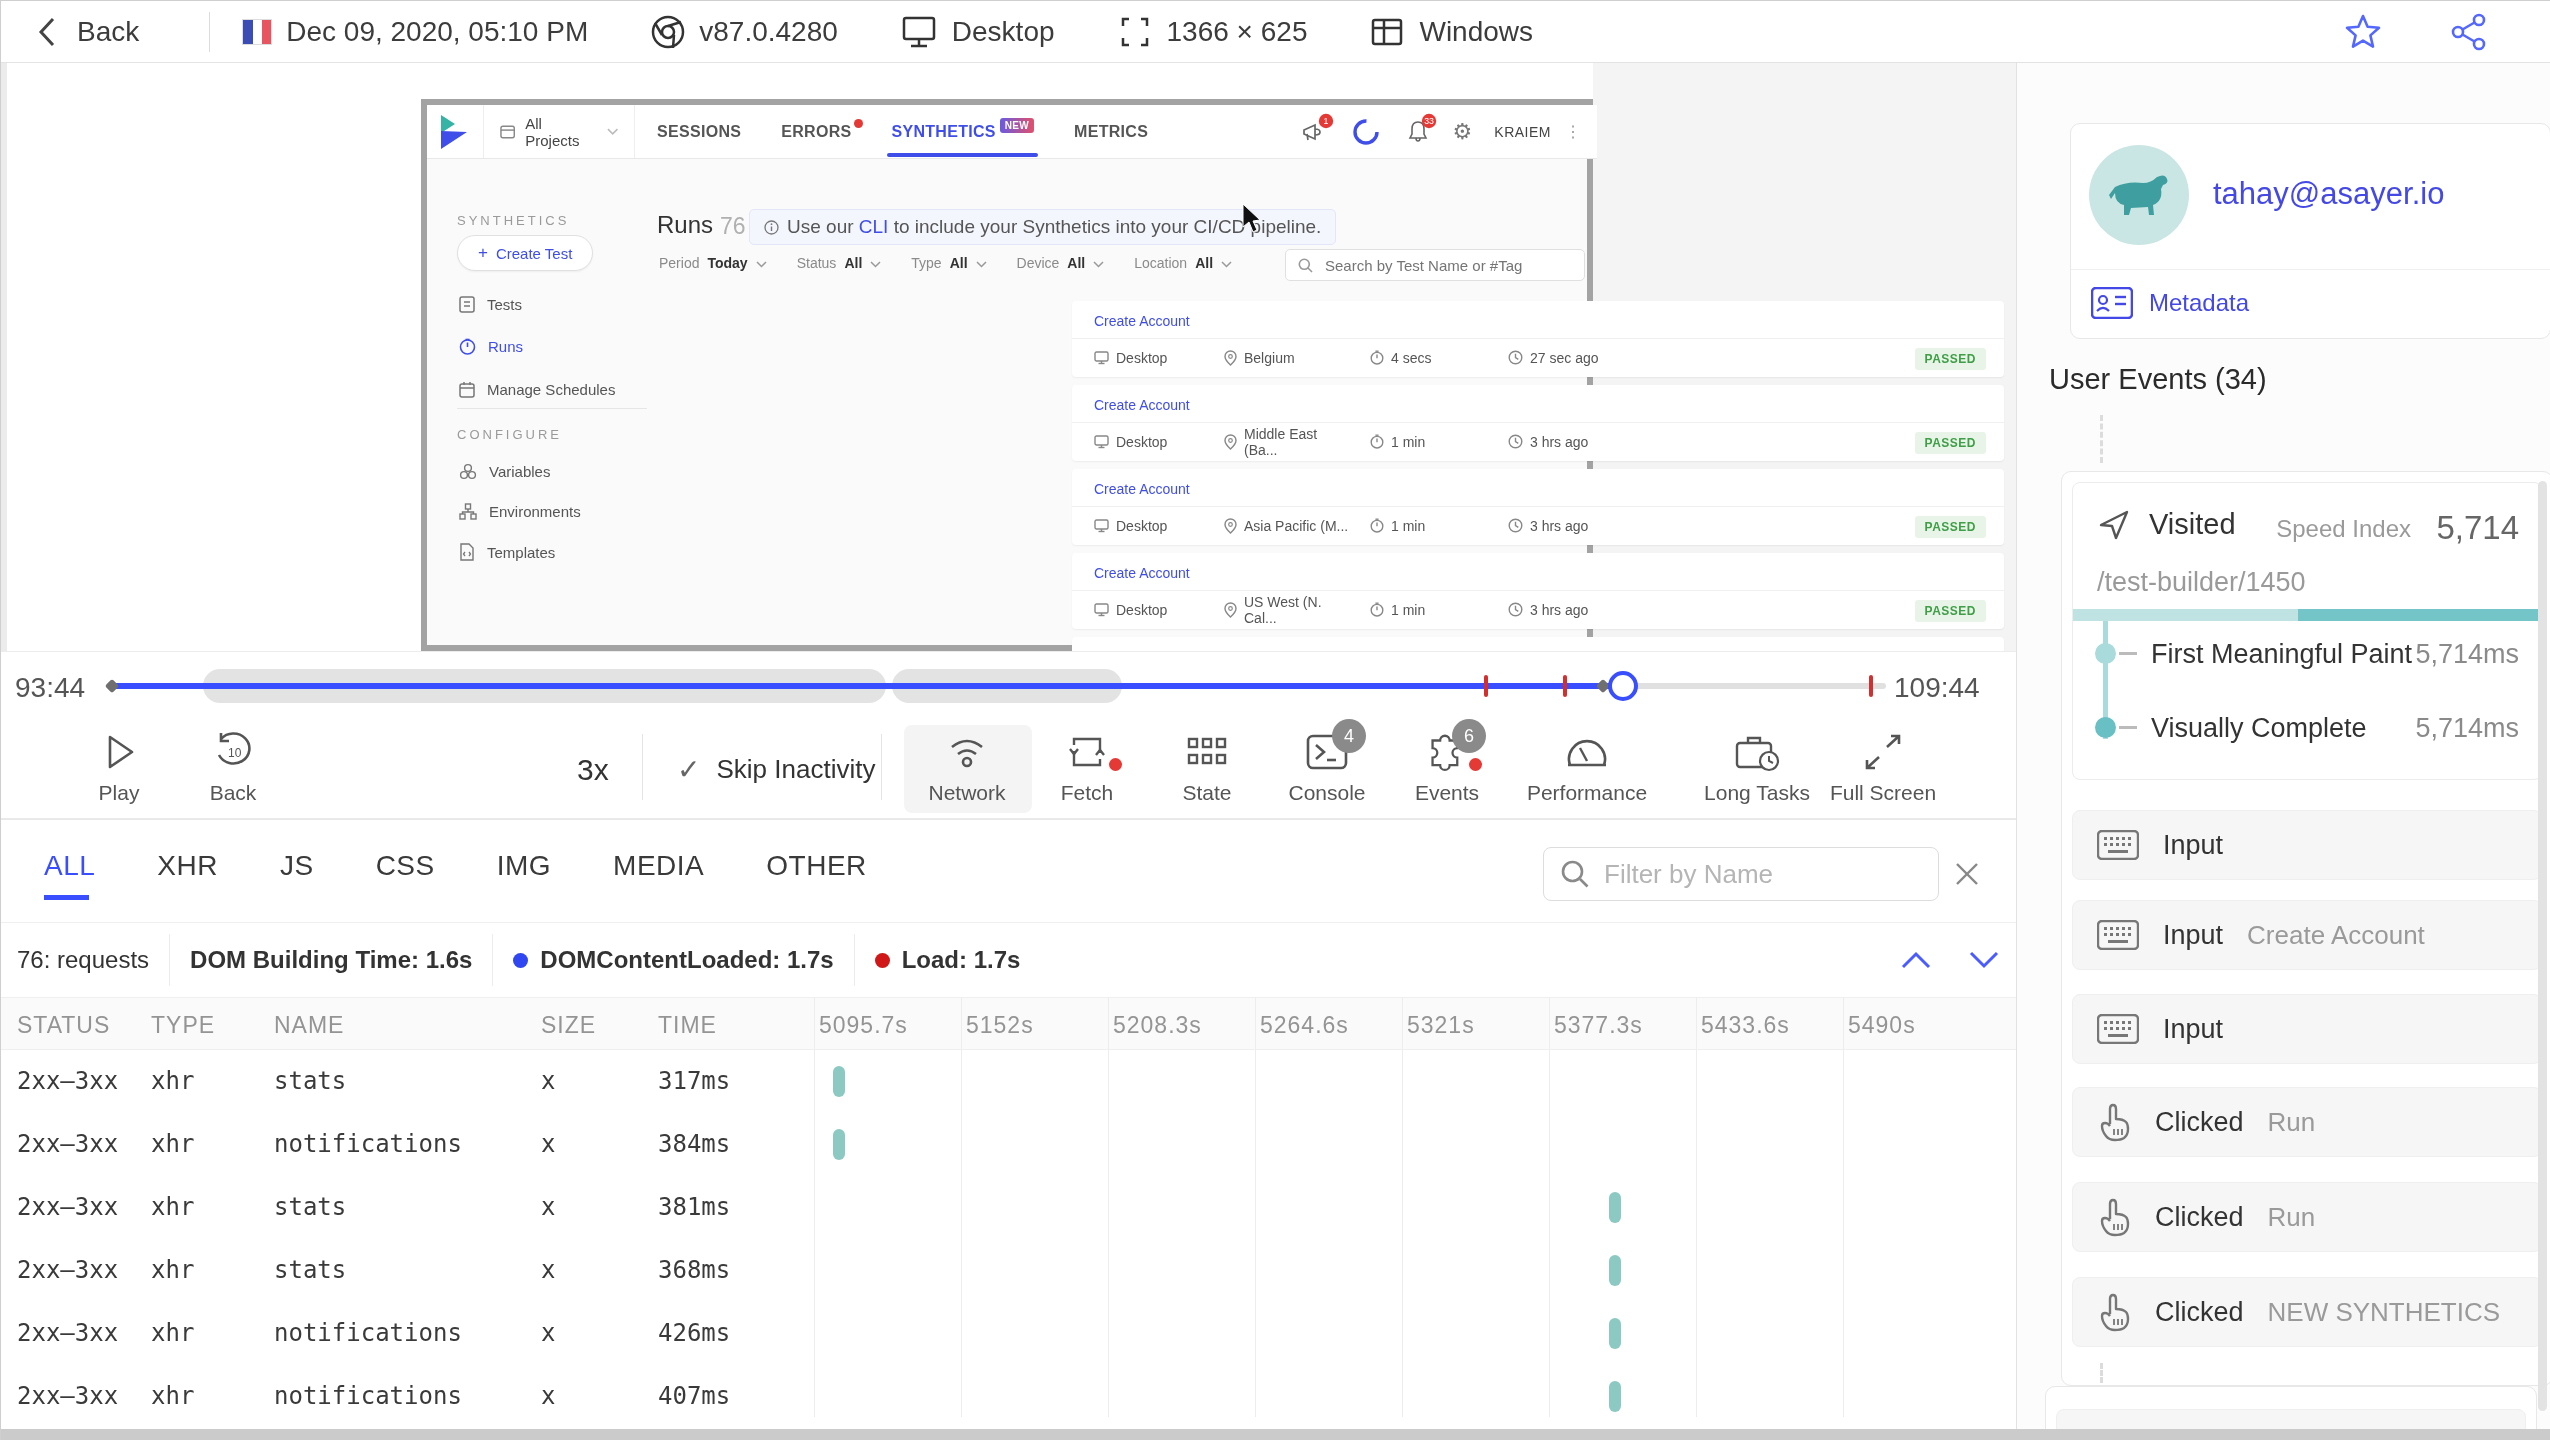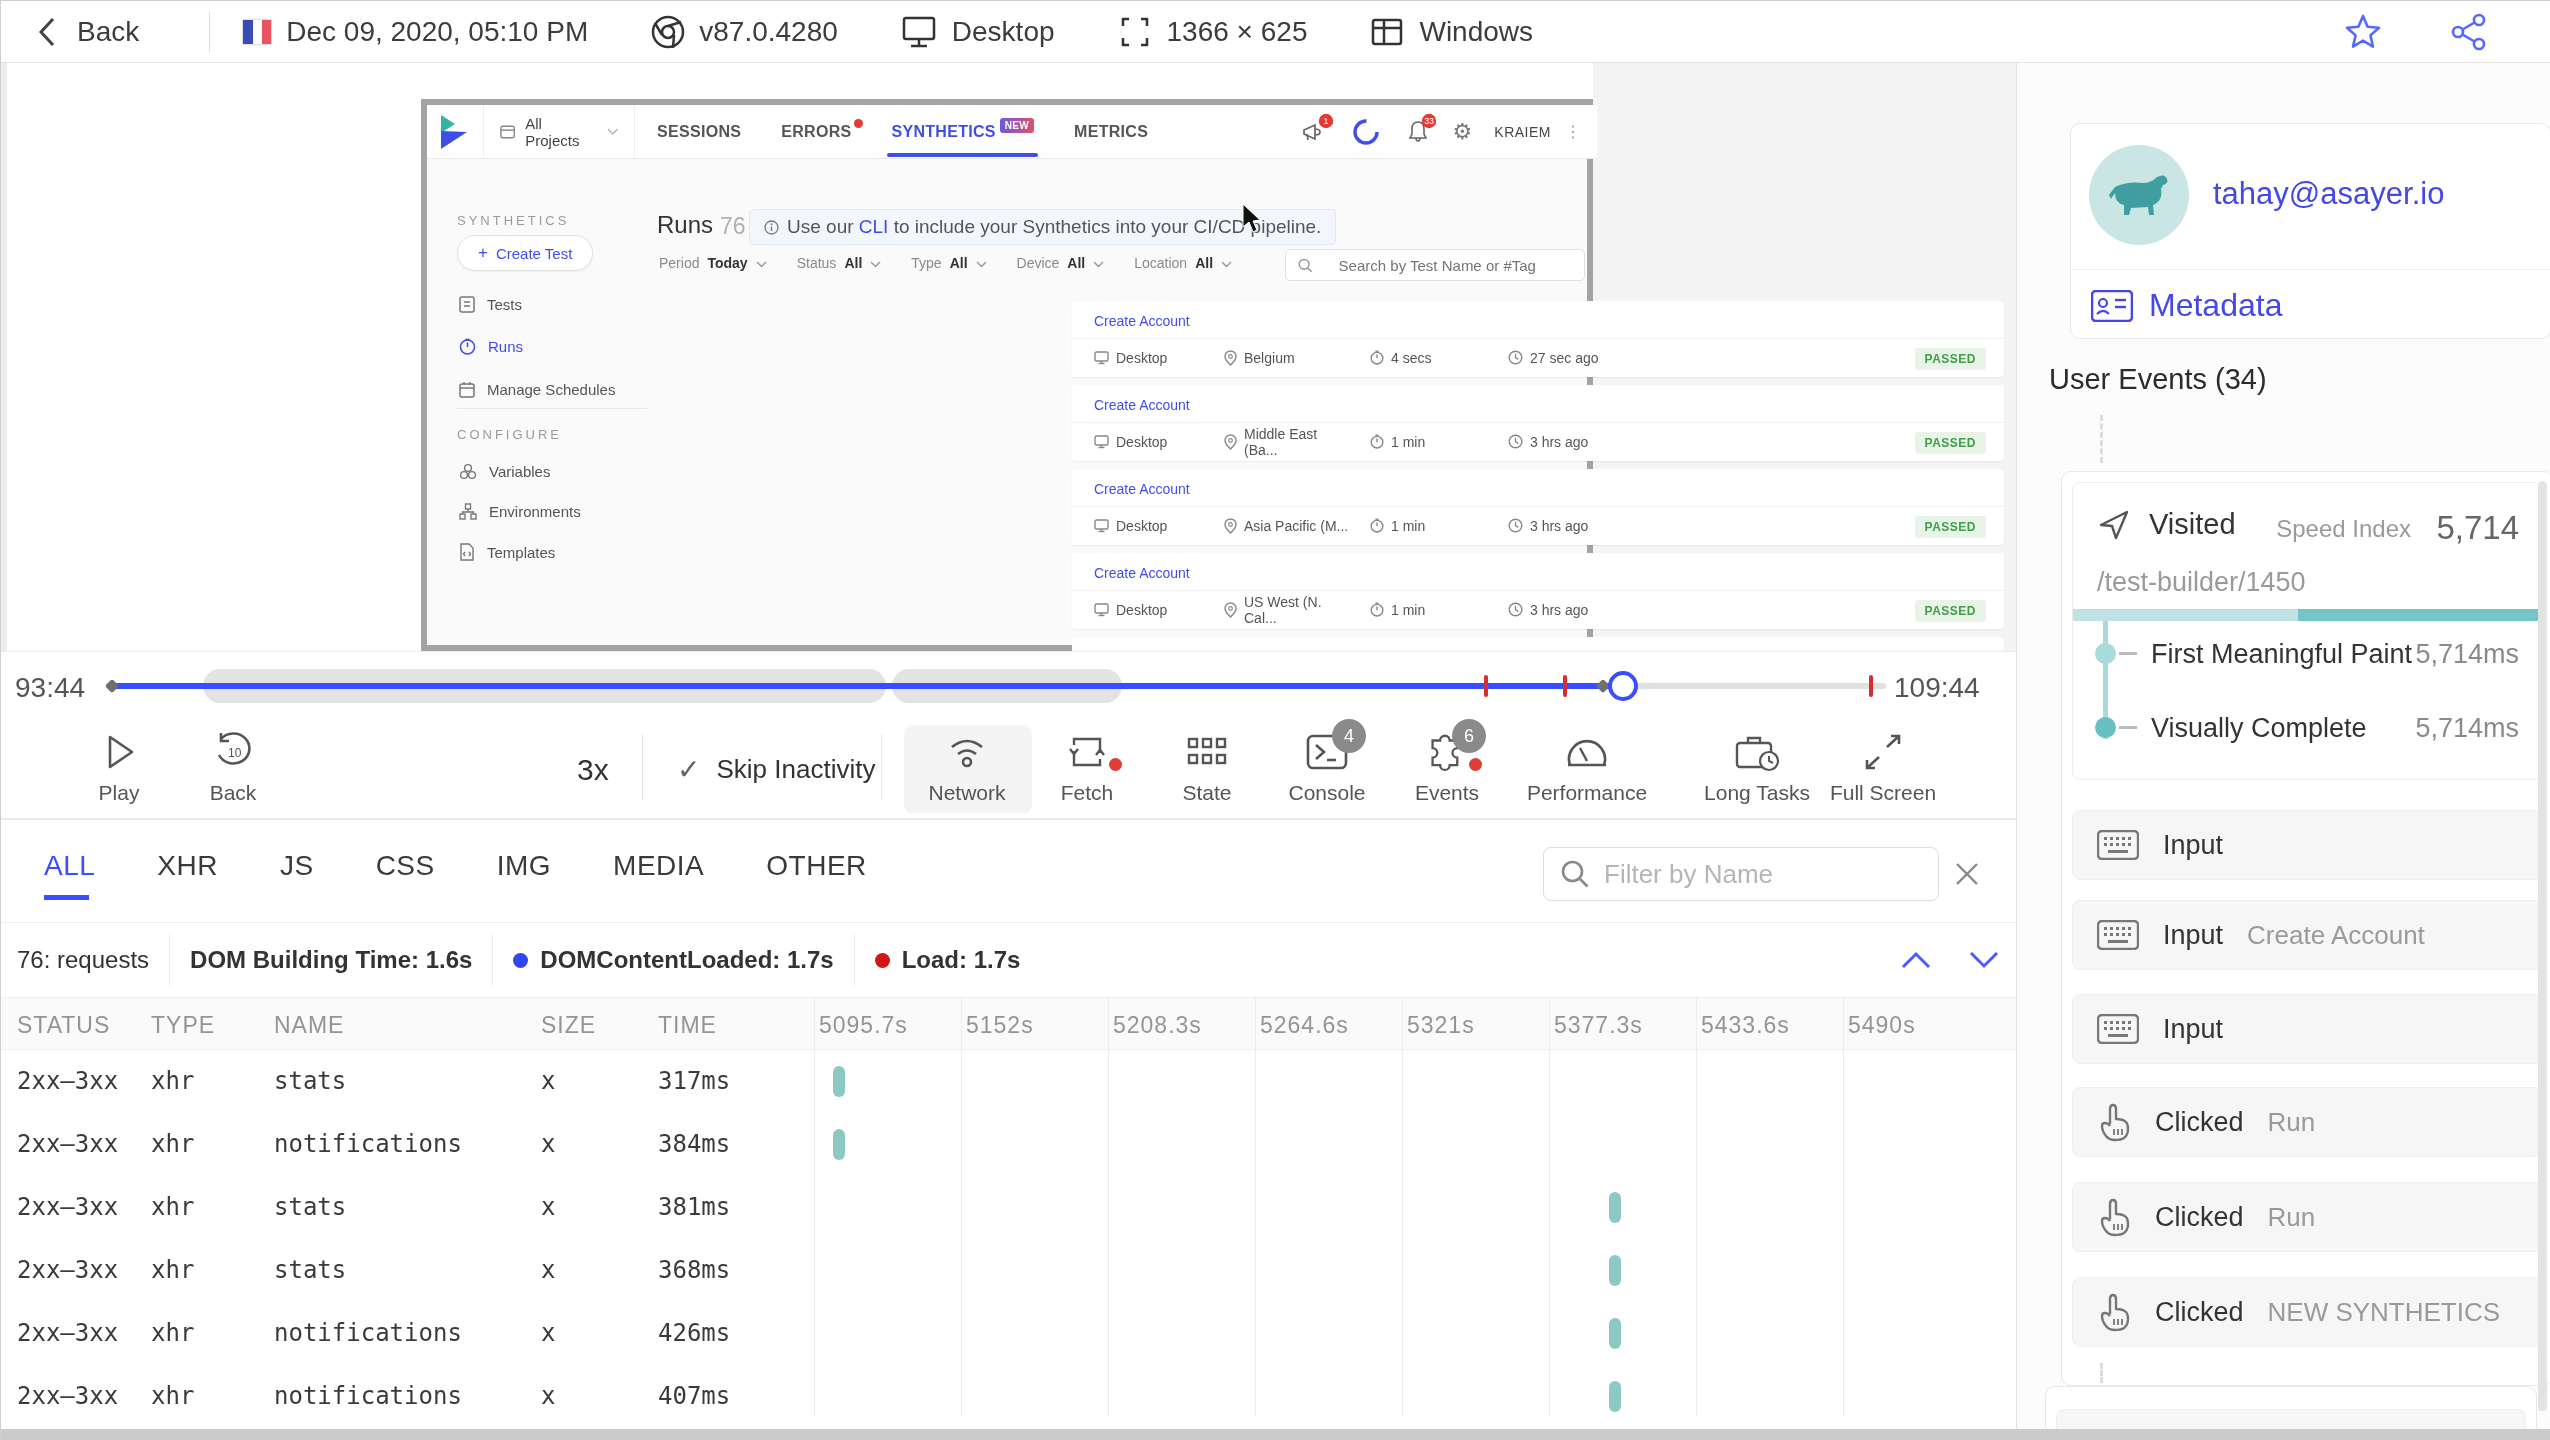--- a/index.html
+++ b/index.html
@@ -96,21 +96,21 @@
   .wbar { position:absolute; top:16px; width:12px; height:31px; background:#8cc9c2; border-radius:6px; }
 
   
   #sidebar { position:absolute; left:2015px; top:62px; width:535px; height:1366px; background:#fcfcfc; border-left:1px solid #e2e2e2; }
   .card { background:#fff; border:1px solid #e8e8e8; border-radius:10px;margin-left:16px; }
   #user-card { position:absolute; left:37px; top:60px; width:481px; height:216px; }
   #avatar { position:absolute; left:18px; top:21px; width:100px; height:100px; border-radius:50%; background:#c9e6e4;
     display:flex; align-items:center; justify-content:center; }
   #email { position:absolute; left:142px; top:52px; font-size:31px; color:#4348e6; }
   #user-divider { position:absolute; left:0; right:0; top:145px; height:1px; background:#efefef; }
-  #meta-row { position:absolute; left:20px; top:163px; display:flex; align-items:center; gap:16px; font-size:32px; color:#4348e6; }
+  #meta-row { position:absolute; left:20px; top:163px; display:flex; align-items:center; gap:16px; font-size:24px; color:#4348e6; }
   #events-title { position:absolute; left:32px; top:300px; font-size:29px; color:#2b2b2b; }
   .dashed-tick { position:absolute; width:0; border-left:3px dashed #dcdcdc; }
   #events-box { position:absolute; left:28px; top:408px; width:492px; height:915px; padding:10px; }
   #visited-card { position:absolute; left:10px; top:10px; width:470px; height:298px; border:1px solid #ececec; border-radius:8px; overflow:hidden; }
   .ev-item { position:absolute; left:10px; width:470px; height:70px; background:#f6f6f6; border:1px solid #efefef;
     border-radius:8px; display:flex; align-items:center; gap:24px; padding:0 24px; }
   .ev-label { font-size:27px; color:#333; }
   .ev-target { font-size:26px; color:#9a9a9a; }
   #sb-scroll { position:absolute; right:4px; top:418px; width:9px; height:930px; background:#e3e3e3; border-radius:5px; }
   #next-card { position:absolute; left:28px; top:1323px; width:492px; height:60px; border:1px solid #e8e8e8;
@@ -364,21 +364,21 @@
             <span class="filter">
               <span>Location</span>
               <b>All</b>
               <span style="display:inline-block;">
                 <svg width="11" height="7" viewBox="0 0 11 7">
                   <polyline points="1,1 5.5,5.5 10,1" fill="none" stroke="#999" stroke-width="1.5"></polyline>
                 </svg>
               </span>
             </span>
           </div>
-        <div class="abs row" style="left:858px; top:144px; width:300px; height:32px; border:1px solid #e0e0e0; border-radius:5px; background:#fff; padding:0 12px; gap:26px;">
+        <div class="abs row" style="left:858px; top:144px; width:300px; height:32px; border:1px solid #e0e0e0; border-radius:5px; background:#fff; padding:0 12px; gap:12px;">
           <svg width="15" height="15" viewBox="0 0 15 15">
               <circle cx="6.3" cy="6.3" r="5" fill="none" stroke="#999" stroke-width="1.6"></circle>
               <line x1="10" y1="10" x2="14" y2="14" stroke="#999" stroke-width="1.6"></line>
             </svg>
           <input style="border: 0px; outline: 0px; font-size: 15px; width: 240px; background: transparent; color: rgb(68, 68, 68); font-family: &quot;Liberation Sans&quot;, sans-serif;" placeholder="Search by Test Name or #Tag">
         </div>
       </div>
 
       <div id="run-cards">
           <div class="run-card" style="top:196px;">

